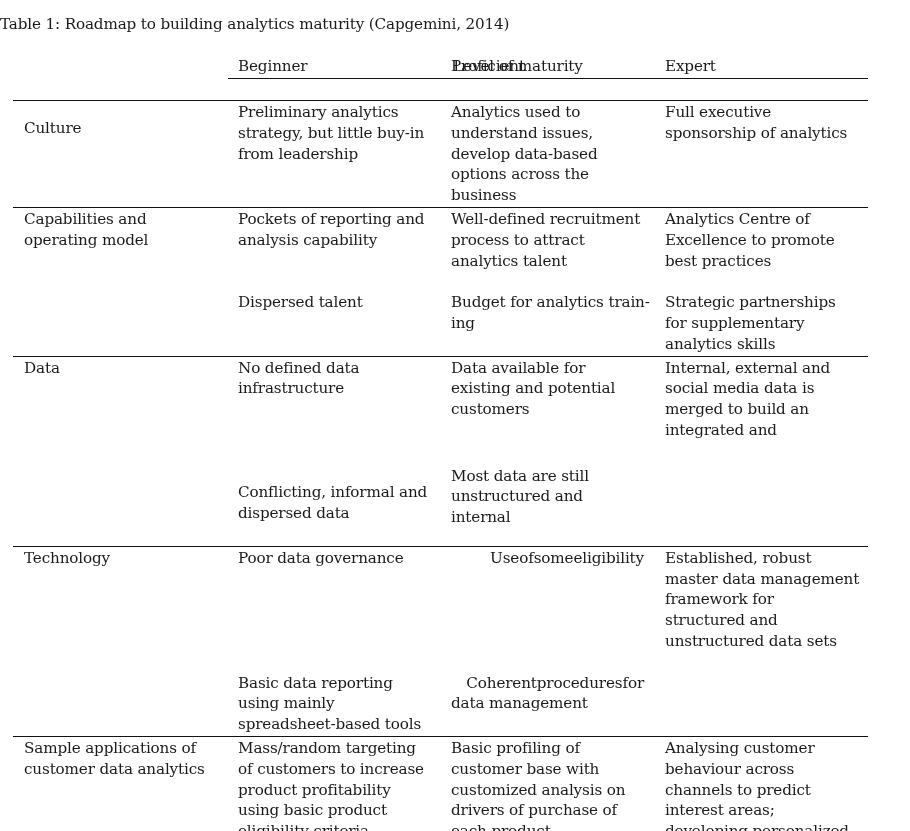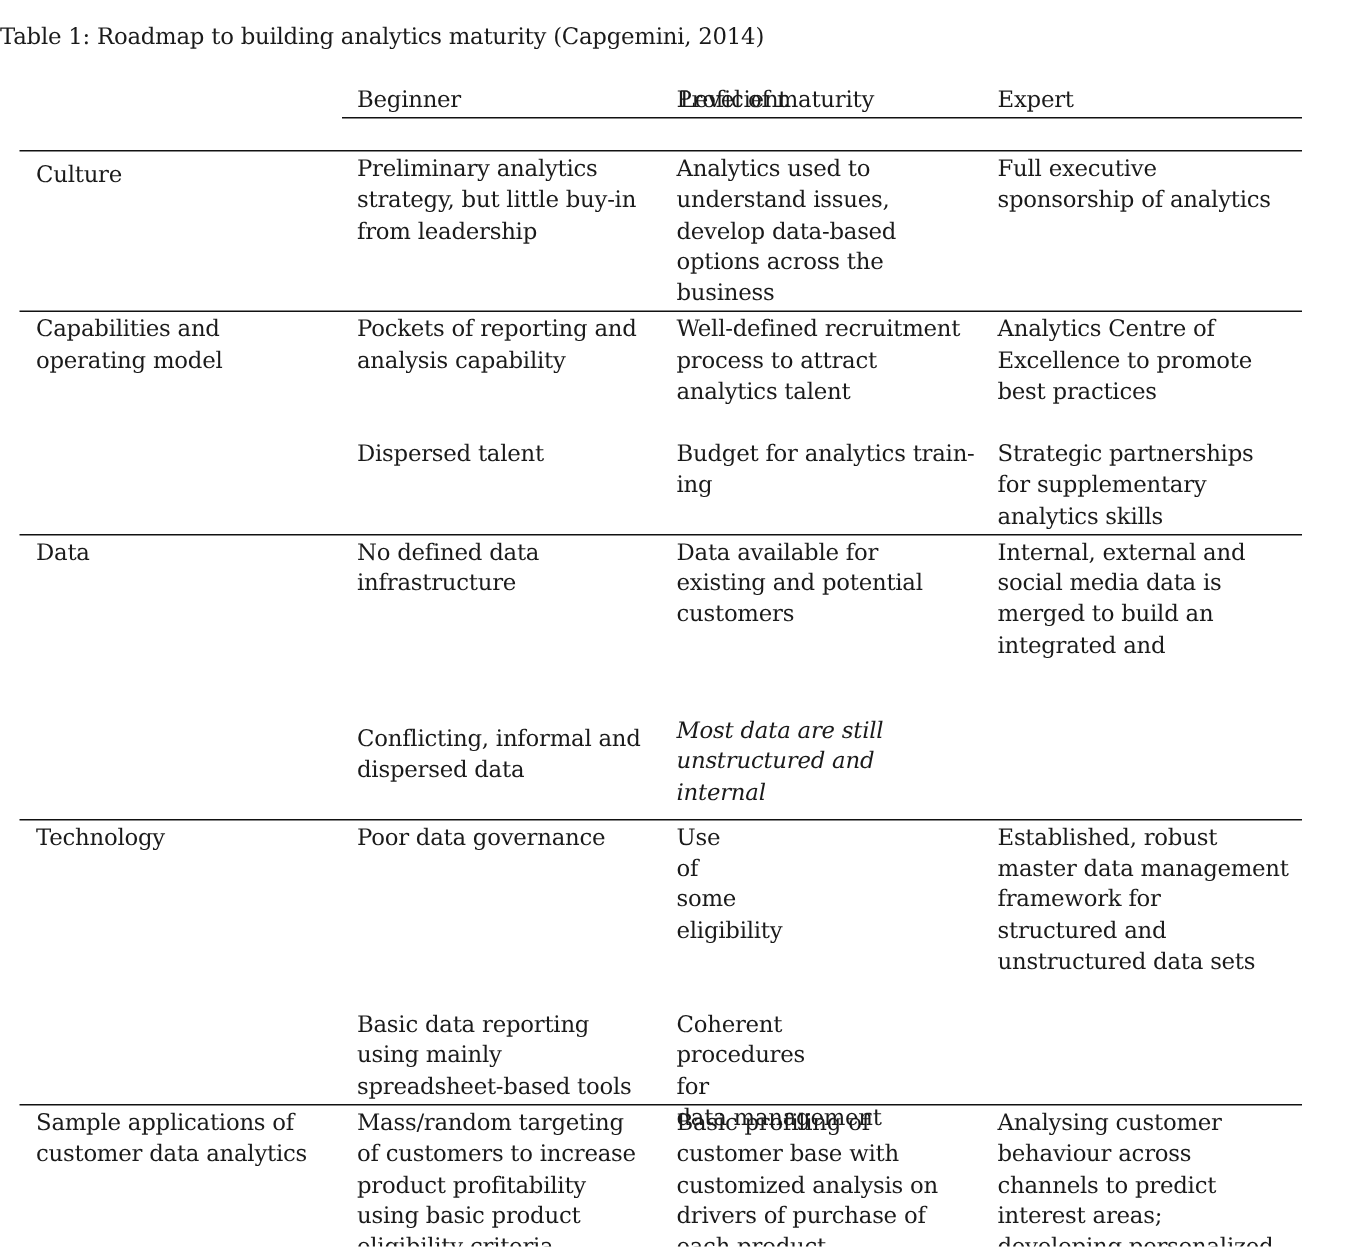--- a/index.html
+++ b/index.html
@@ -22,38 +22,38 @@
     .super span { position: relative; left: -30px; }
     .colhead { position: absolute; top: 24px; height: 20px; }
     .rule-full { position: absolute; left: 0; width: 855px; border-top: 1.6px solid #111; }
     .row { position: absolute; left: 0; width: 855px; }
     .cell { position: absolute; top: 0; }
     .c0 { left: 11px; width: 205px; }
     .c1 { left: 225px; width: 200px; }
     .c2 { left: 438px; width: 200px; }
     .c3 { left: 652px; width: 205px; }
     .line { display: block; white-space: nowrap; }
-    .justify-pair { display: flex; justify-content: flex-end; width: 193px; flex-direction: column; }
+    .justify-pair { display: flex; justify-content: flex-end; width: 193px; }
   </style>
 </head>
 <body>
 
 <div class="caption text">Table 1: Roadmap to building analytics maturity (Capgemini, 2014)</div>
 
 <div class="table">
   <div class="super text">
     <span>Level of maturity</span>
   </div>
   <div class="colhead cell c1 text">Beginner</div>
   <div class="colhead cell c2 text">Proficient</div>
   <div class="colhead cell c3 text">Expert</div>
   <div id="body-rows">
       <div class="rule-full" style="top: 44px;"></div>
       <div class="row" style="top: 46px;">
-        <div class="cell text c0" style="top: 4px;">
+        <div class="cell text c0" style="top: 16px;">
           <span class="line">Culture</span>
         </div>
         <div class="cell text c1" style="top: 0px;">
           <span class="line">Preliminary analytics</span>
           <span class="line">strategy, but little buy-in</span>
           <span class="line">from leadership</span>
         </div>
         <div class="cell text c2" style="top: 0px;">
           <span class="line">Analytics used to</span>
           <span class="line">understand issues,</span>
@@ -116,21 +116,21 @@
         <div class="cell text c3" style="top: 0px;">
           <span class="line">Internal, external and</span>
           <span class="line">social media data is</span>
           <span class="line">merged to build an</span>
           <span class="line">integrated and</span>
         </div>
         <div class="cell text c1" style="top: 124.8px;">
           <span class="line">Conflicting, informal and</span>
           <span class="line">dispersed data</span>
         </div>
-        <div class="cell text c2" style="top: 119px; font-style: italic;">
+        <div class="cell text c2" style="top: 108px;">
           <span class="line">Most data are still</span>
           <span class="line">unstructured and</span>
           <span class="line">internal</span>
         </div>
         <div class="cell text c3" style="top: 124.8px;"></div>
       </div>
       <div class="rule-full" style="top: 489.8px;"></div>
       <div class="row" style="top: 491.8px;">
         <div class="cell text c0" style="top: 0px;">
           <span class="line">Technology</span>

